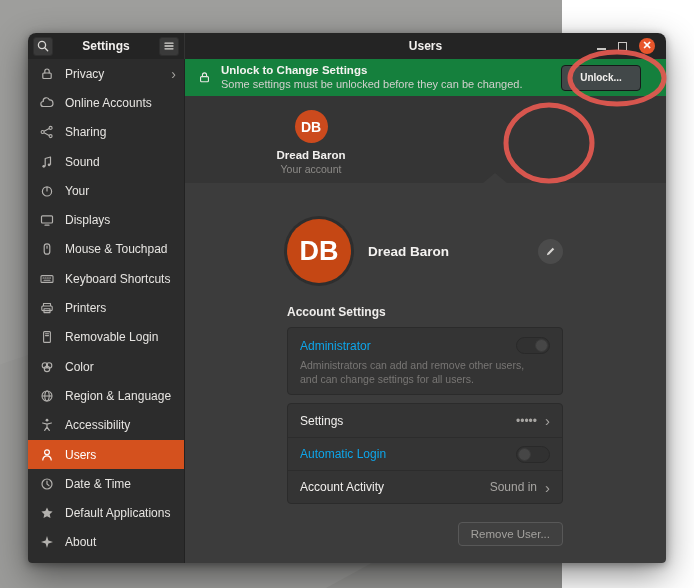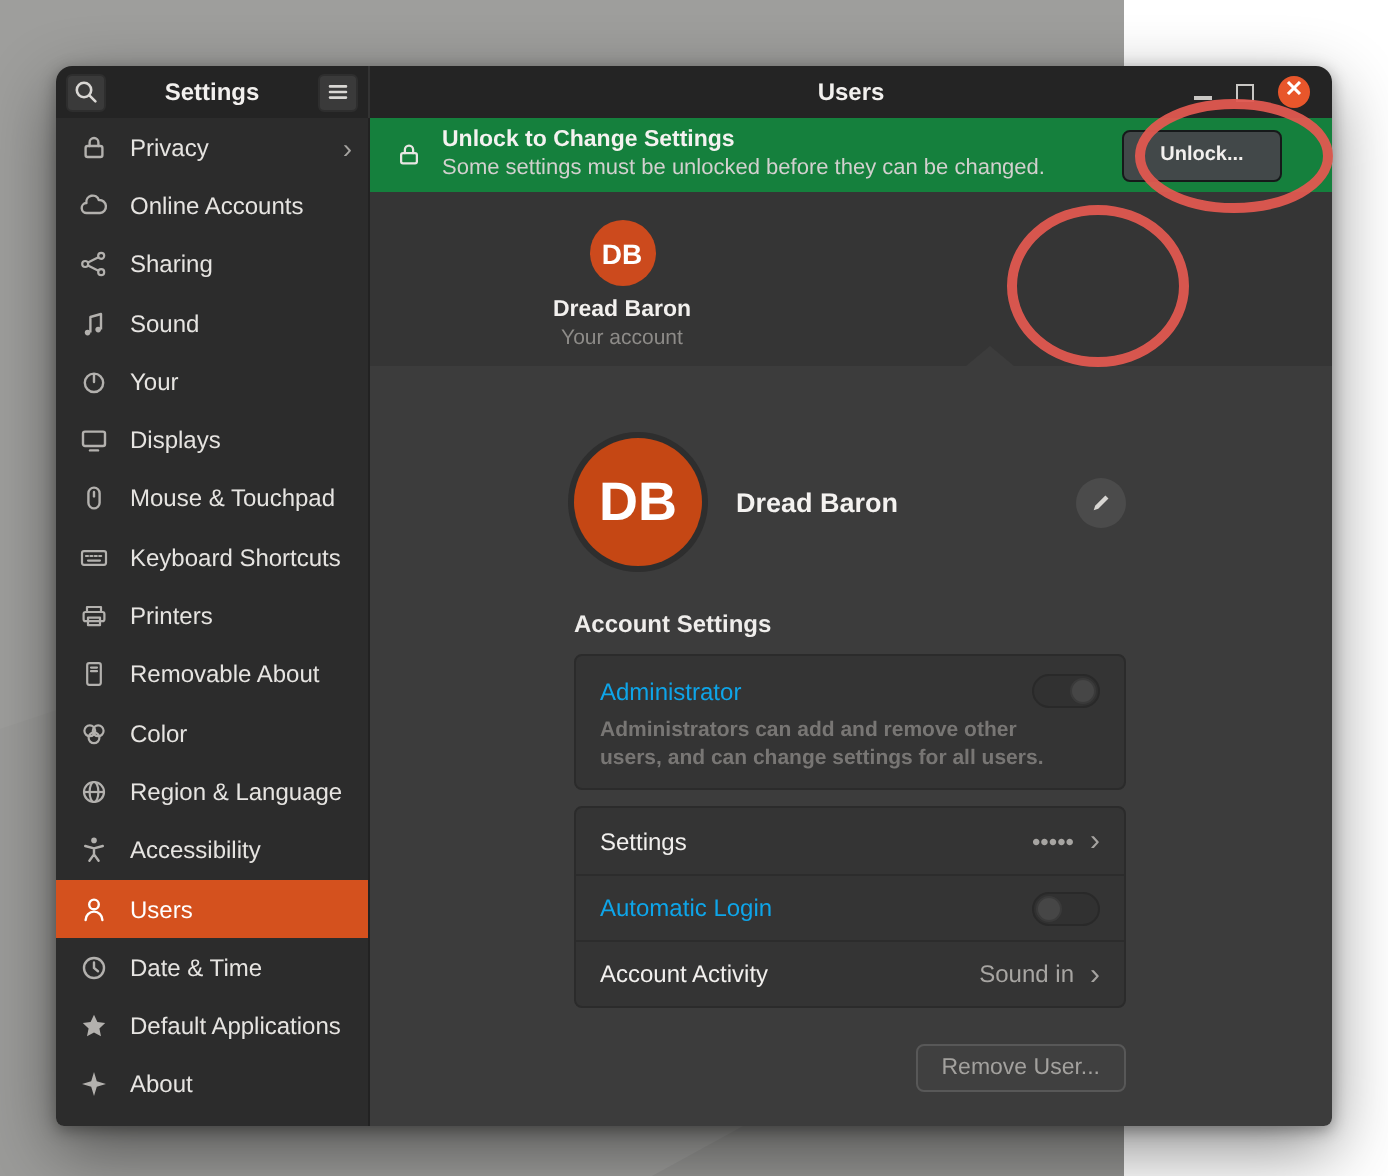--- a/index.html
+++ b/index.html
@@ -90,21 +90,21 @@
     justify-content:center; }
   .edit-btn .icon { width:13px; height:13px; }
 
   .sec-heading { margin-top:22px; color:#efedeb; font-size:12px; font-weight:bold; }
 
   .card { margin-top:8px; background:#343434; border:1px solid #2b2b2b; border-radius:4px; }
   .admin-card { padding:9px 12px 8px 12px; }
   .admin-top { display:flex; align-items:center; }
   .dim-label { color:#0ea5e9; font-size:12px; }
   .admin-desc { margin-top:5px; color:#787674; font-size:10.5px; line-height:1.3;
-    max-width:230px;font-weight:bold; }
+    max-width:230px; }
 
   .toggle { width:34px; height:17px; border-radius:9px; background:#313131;
     border:1px solid #292929; position:relative; margin-left:auto; flex:0 0 34px; }
   .toggle .knob { position:absolute; top:1px; width:13px; height:13px;
     border-radius:50%; background:#464646; border:1px solid #3a3a3a; }
   .toggle.on .knob { right:1px; }
   .toggle.off .knob { left:1px; }
 
   .row-card .row { height:33px; display:flex; align-items:center; padding:0 12px; }
   .row-card .row + .row { border-top:1px solid #2c2c2c;text-align:right; }
@@ -219,21 +219,21 @@
               <rect x="2.8" y="6" width="10.4" height="4.6" rx="1"></rect>
               <rect x="5" y="8.8" width="6" height="3.8"></rect>
             </svg>
           <span>Printers</span>
         </div>
         <div class="side-item">
           <svg class="icon" viewBox="0 0 16 16" fill="none" stroke="currentColor" stroke-width="1.1" stroke-linecap="round">
               <rect x="4.6" y="2.6" width="6.8" height="10.8" rx="1"></rect>
               <path d="M6.5 4.8h3M6.5 6.6h3"></path>
             </svg>
-          <span>Removable About</span>
+          <span>Removable Login</span>
         </div>
         <div class="side-item">
           <svg class="icon" viewBox="0 0 16 16" fill="none" stroke="currentColor" stroke-width="1.1">
               <circle cx="5.9" cy="6.4" r="2.7"></circle>
               <circle cx="10.1" cy="6.4" r="2.7"></circle>
               <circle cx="8" cy="9.9" r="2.7"></circle>
             </svg>
           <span>Color</span>
         </div>
         <div class="side-item">

